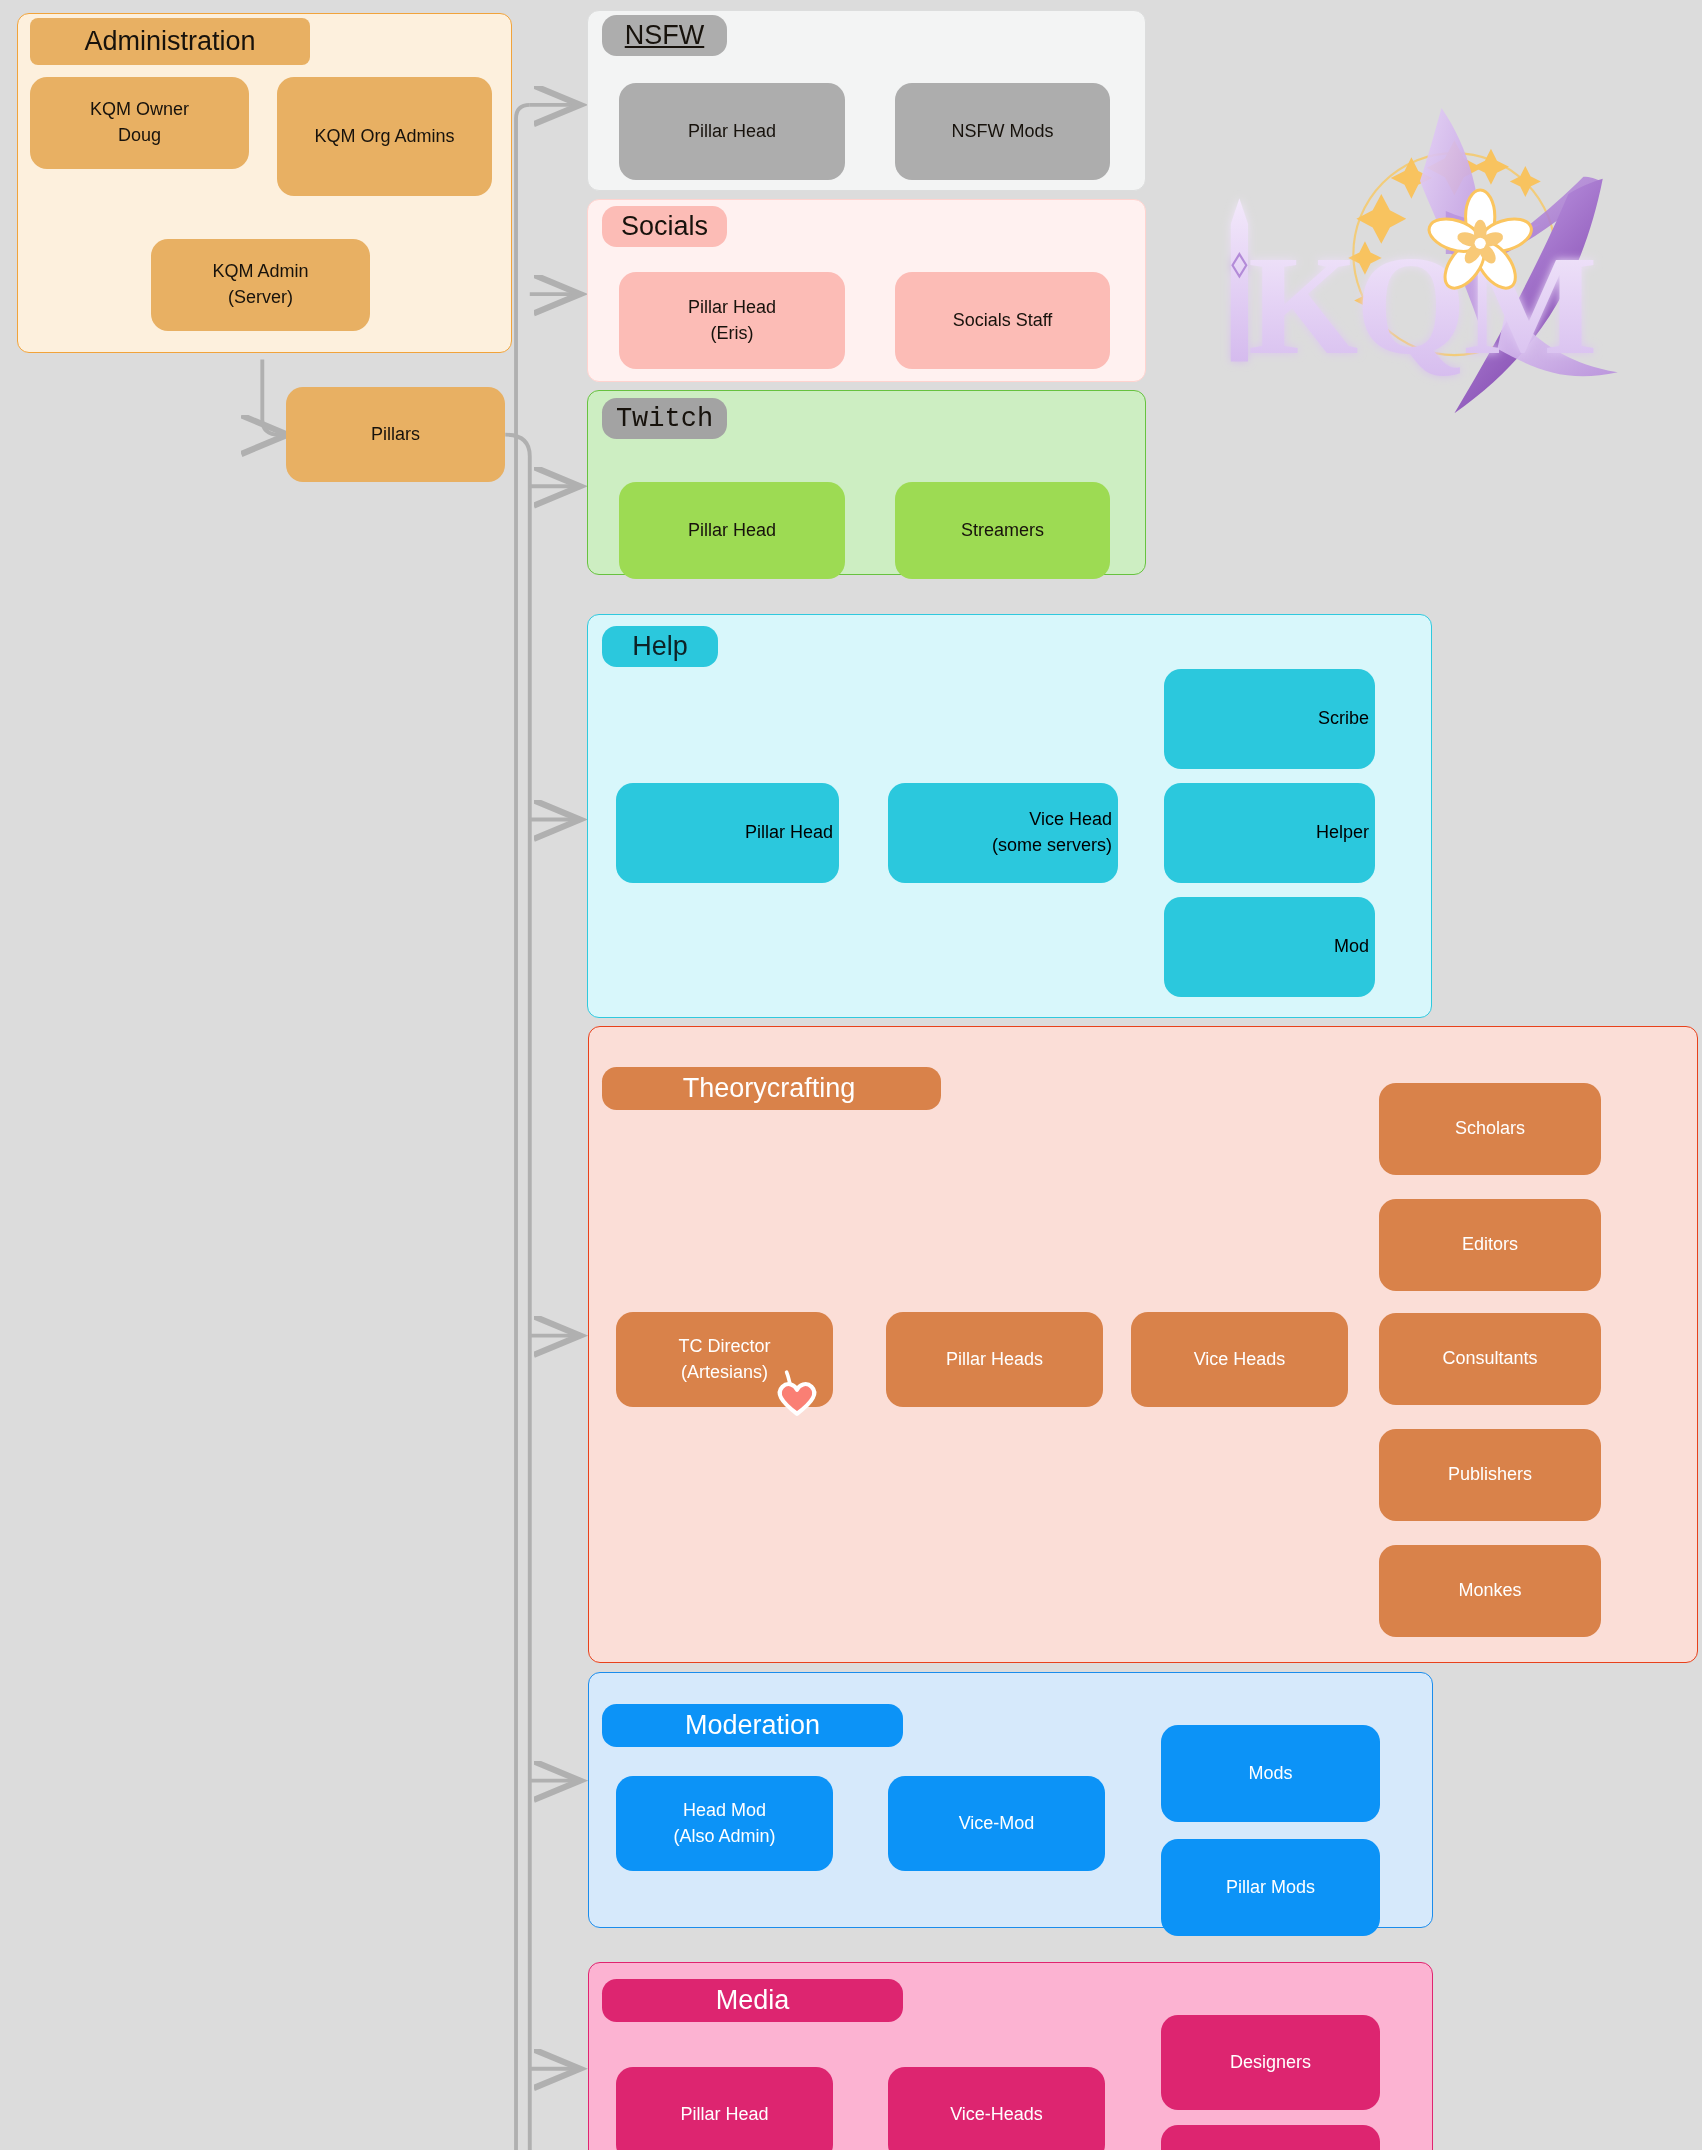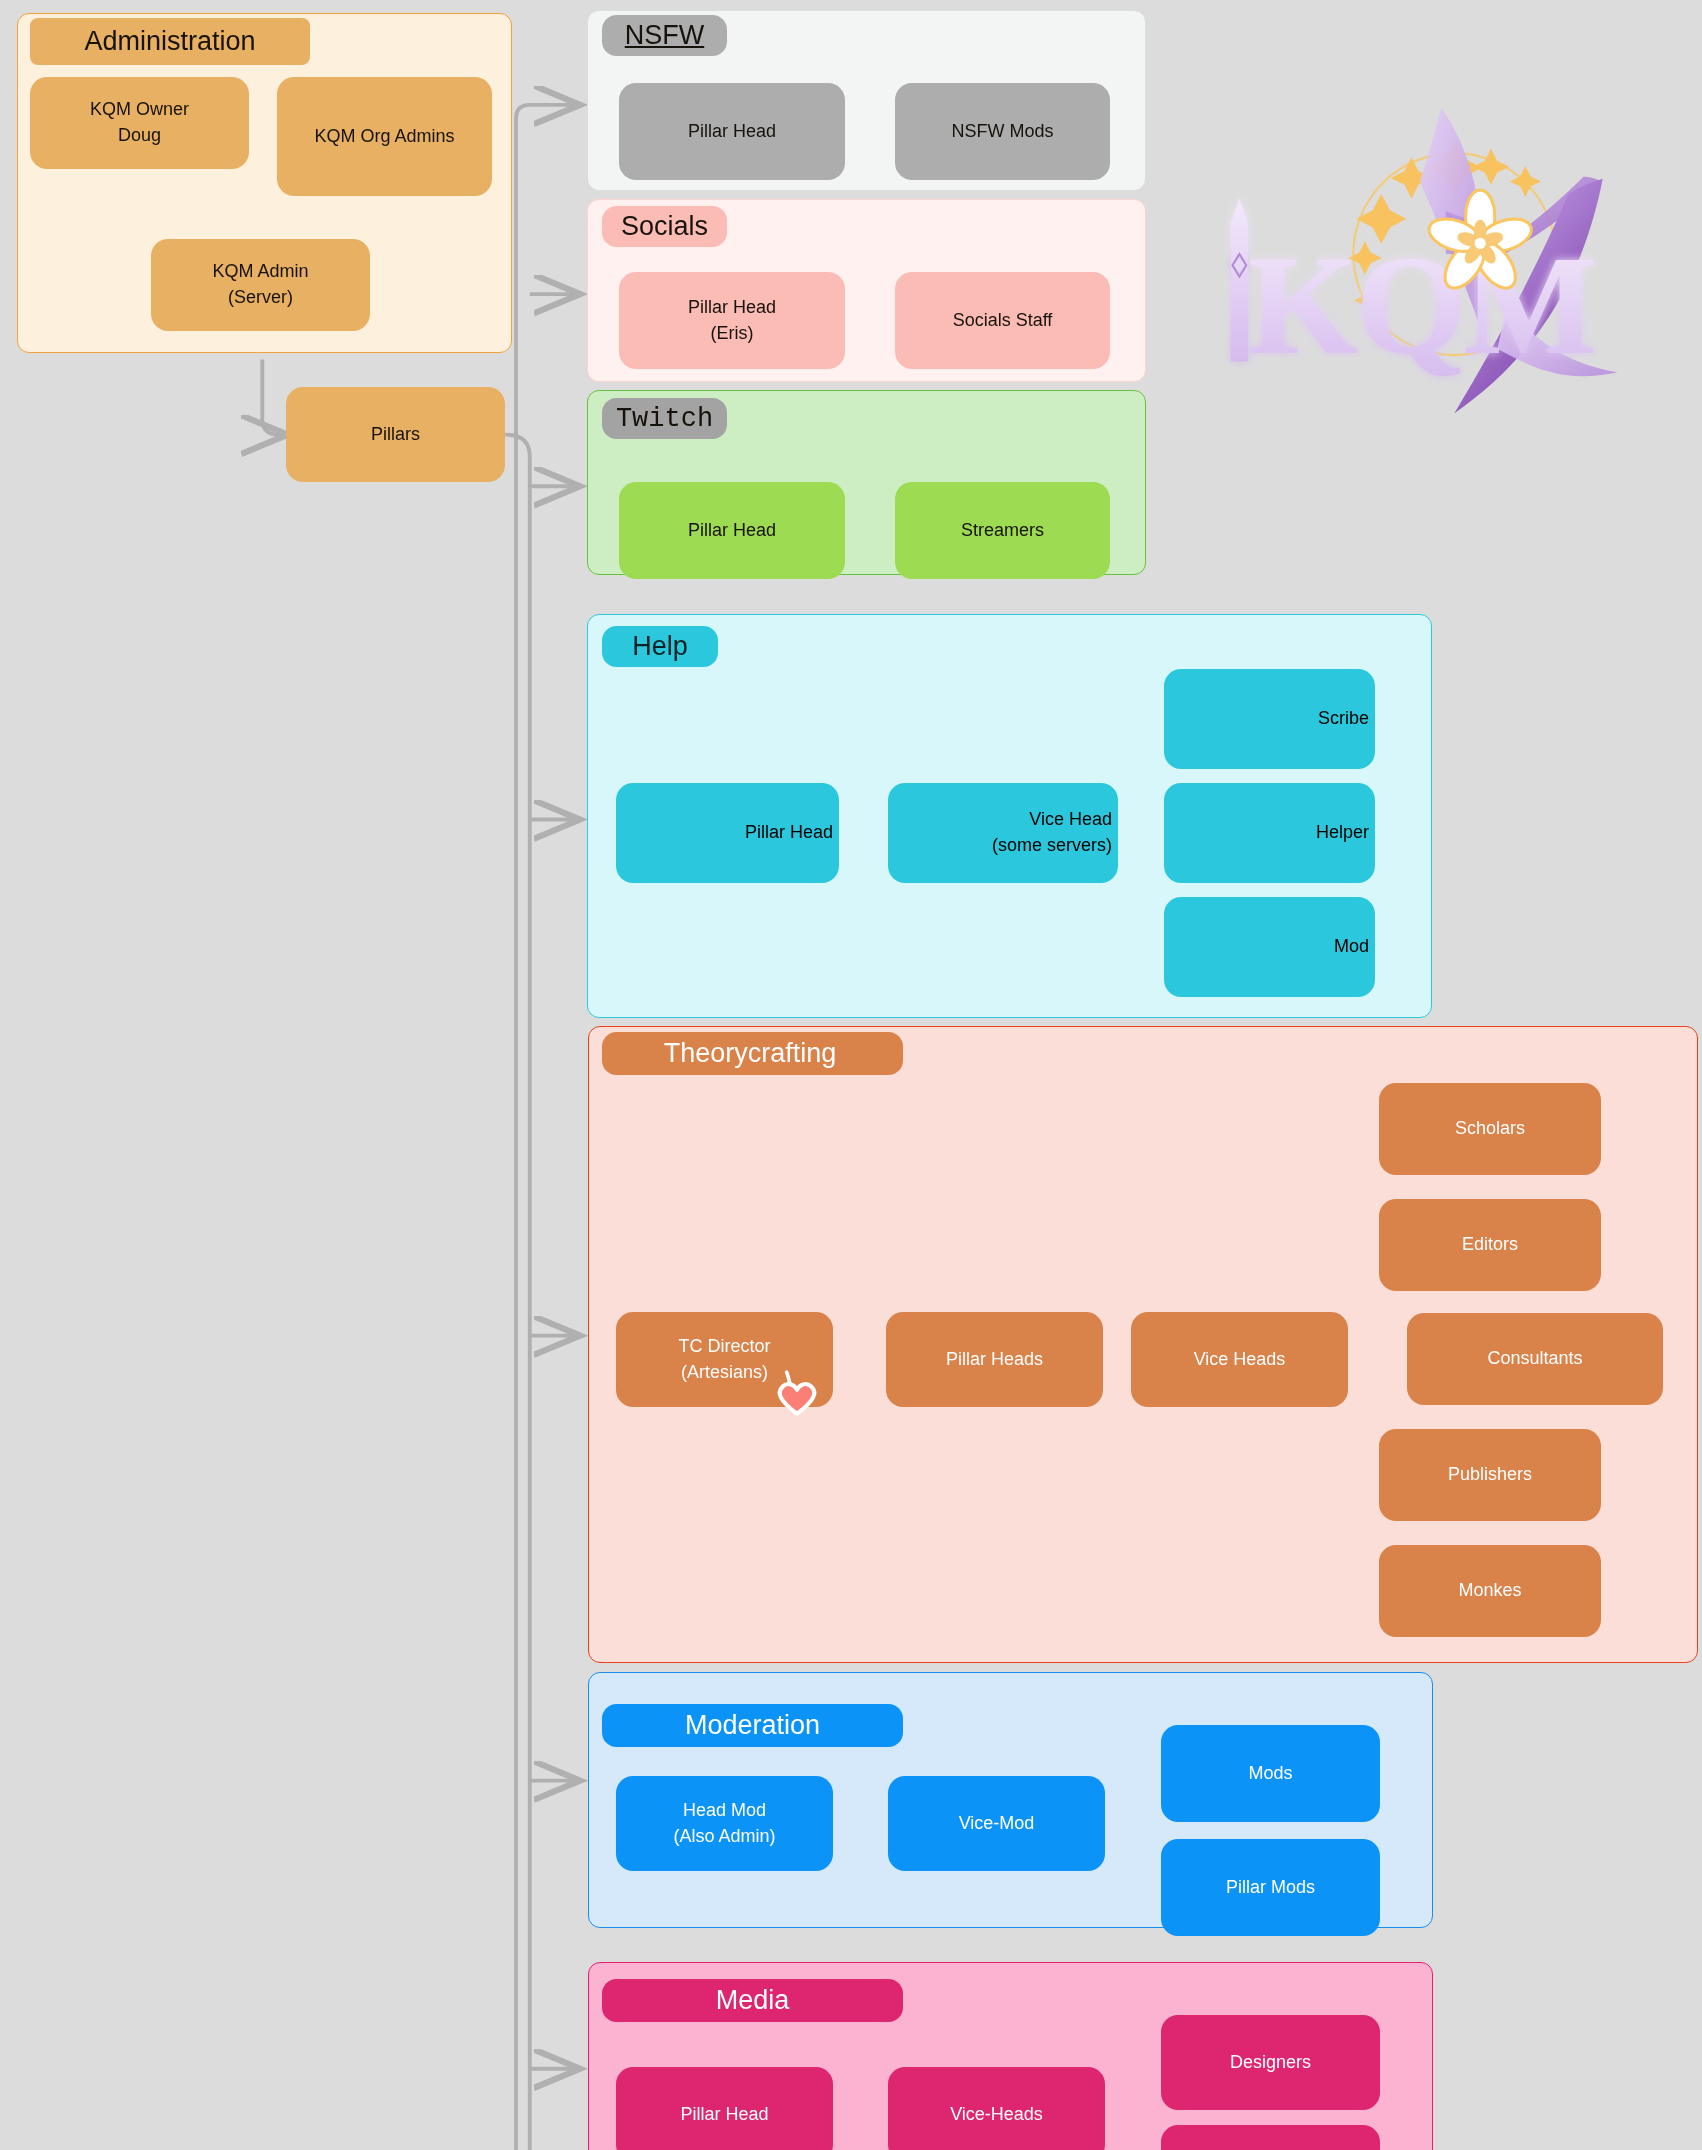--- a/index.html
+++ b/index.html
@@ -237,38 +237,38 @@
     <span>Scribe</span>
   </div>
   <div class="node help-node" style="left:1164px;top:783px;width:211px;height:100px;">
     <span>Helper</span>
   </div>
   <div class="node help-node" style="left:1164px;top:897px;width:211px;height:100px;">
     <span>Mod</span>
   </div>
 
   <div class="cluster tc-box" style="left:588px;top:1026px;width:1110px;height:637px;"></div>
-  <div class="cluster-title tc-title" style="left:602px;top:1032px;width:301px;height:43px;padding-left:12px;">Theorycrafting</div>
+  <div class="cluster-title tc-title" style="left:602px;top:1067px;width:339px;height:43px;padding-left:12px;">Theorycrafting</div>
   <div class="node tc-node" style="left:616px;top:1312px;width:217px;height:95px;">
     <span>TC Director</span>
     <span class="l2">(Artesians)</span>
   </div>
   <div class="node tc-node" style="left:886px;top:1312px;width:217px;height:95px;">
     <span>Pillar Heads</span>
   </div>
   <div class="node tc-node" style="left:1131px;top:1312px;width:217px;height:95px;">
     <span>Vice Heads</span>
   </div>
   <div class="node tc-node" style="left:1379px;top:1083px;width:222px;height:92px;">
     <span>Scholars</span>
   </div>
   <div class="node tc-node" style="left:1379px;top:1199px;width:222px;height:92px;">
     <span>Editors</span>
   </div>
-  <div class="node tc-node" style="left:1379px;top:1313px;width:256px;height:92px;margin-left:28px;">
+  <div class="node tc-node" style="left:1379px;top:1313px;width:222px;height:92px;">
     <span>Consultants</span>
   </div>
   <div class="node tc-node" style="left:1379px;top:1429px;width:222px;height:92px;">
     <span>Publishers</span>
   </div>
   <div class="node tc-node" style="left:1379px;top:1545px;width:222px;height:92px;">
     <span>Monkes</span>
   </div>
 
   <svg id="heart-cursor" viewBox="0 0 100 100">

